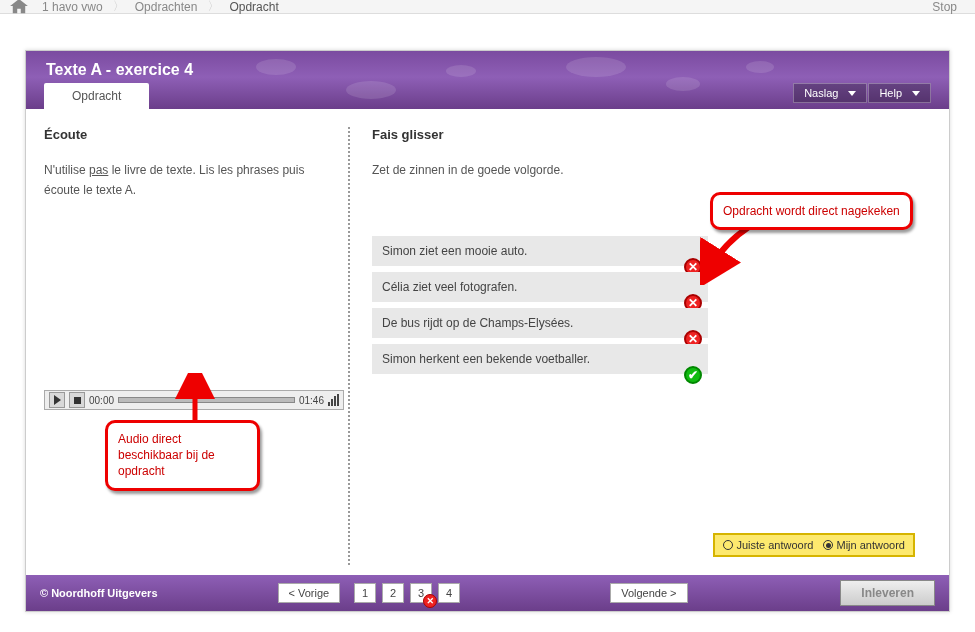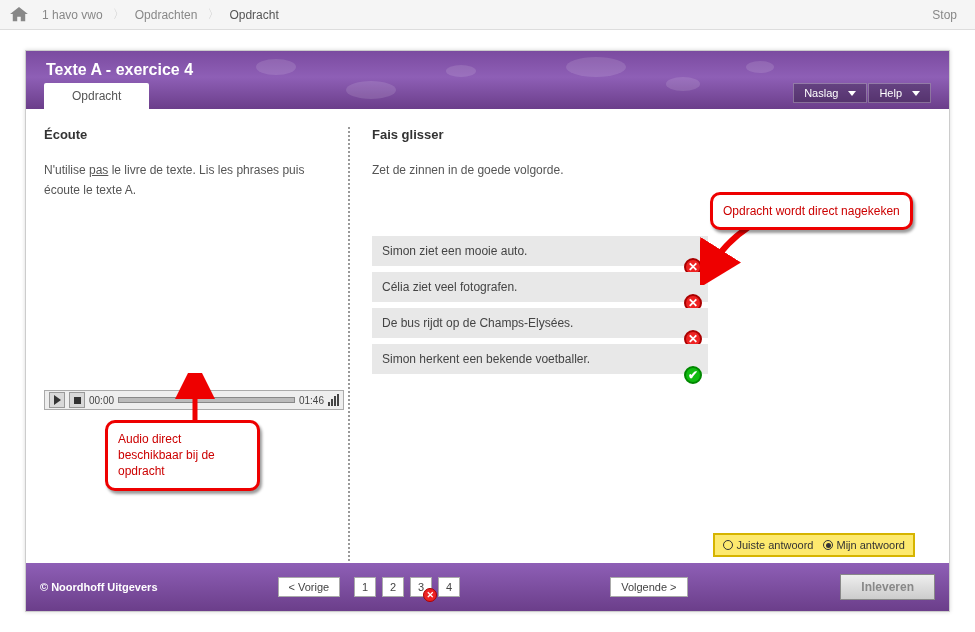--- a/index.html
+++ b/index.html
@@ -1,18 +1,18 @@
 <!DOCTYPE html>
 <html><head>
 <meta charset="utf-8">
 <style>
 * { box-sizing: border-box; margin: 0; padding: 0; }
 body { font-family: Verdana, Arial, sans-serif; font-size: 12px; background: #fff; width: 975px; height: 632px; overflow: hidden; position: relative; }
 
-.top-bar { height: 30px; background: #f5f5f5; border-bottom: 1px solid #ddd; display: flex; align-items: center; padding: 0 10px; }
+.top-bar { height: 14px; background: #f5f5f5; border-bottom: 1px solid #ddd; display: flex; align-items: center; padding: 0 10px; }
 .home-icon { width: 18px; height: 16px; margin-right: 6px; }
 .breadcrumb-item { color: #888; padding: 0 8px; cursor: pointer; }
 .breadcrumb-sep { color: #ccc; padding: 0 2px; }
 .breadcrumb-current { color: #555; padding: 0 8px; font-weight: normal; }
 .stop-link { margin-left: auto; color: #888; cursor: pointer; padding-right: 8px; }
 
 .main-card { position: absolute; left: 25px; top: 50px; right: 25px; bottom: 20px; background: #fff; border: 1px solid #ccc; box-shadow: 0 0 4px rgba(0,0,0,0.15); }
 
 .purple-header {
   height: 58px;
@@ -53,21 +53,21 @@
 .sentence-row { position: relative; margin-bottom: 6px; }
 .sentence-box { background:#e8e8e8; padding:8px 10px; color:#444; font-size:12px; width:336px; cursor:grab; }
 .mark { position:absolute; right:-30px; bottom:-10px; width:18px; height:18px; border-radius:50%; display:flex; align-items:center; justify-content:center; font-weight:bold; font-size:12px; color:#fff; }
 .mark.bad { background:#e22; border:2px solid #a00; }
 .mark.good { background:#1b1; border:2px solid #080; }
 
 .answer-toggle { position:absolute; right: 16px; bottom: 8px; background:#fde96e; border:2px solid #d6b400; padding:4px 8px; display:flex; align-items:flex-start; gap:10px; font-size:11px; color:#333;}
 .radio { width:10px; height:10px; border-radius:50%; border:1px solid #333; display:inline-block; position:relative; top:1px;}
 .radio.on::after { content:""; position:absolute; width:5px; height:5px; background:#333; border-radius:50%; top:2px; left:2px;}
 
-.footer-bar { position:absolute; left:0; right:0; bottom:0; height:48px; background: linear-gradient(to bottom, #8e5fb6, #6b3e8a); display:flex; align-items:center; padding:4px 14px; color:#fff;}
+.footer-bar { position:absolute; left:0; right:0; bottom:0; height:36px; background: linear-gradient(to bottom, #8e5fb6, #6b3e8a); display:flex; align-items:center; padding:4px 14px; color:#fff;}
 .copyright { font-size:11px; font-weight:bold; }
 .prev-btn, .next-btn { background:#fff; color:#444; border:1px solid #aaa; padding:3px 10px; font-size:11px; cursor:pointer; }
 .prev-btn { margin-left: 120px; margin-right: 14px;}
 .pages { display:flex; gap:6px; }
 .page { width:22px; height:20px; background:#fff; color:#444; border:1px solid #aaa; display:flex; align-items:center; justify-content:center; font-size:11px; cursor:pointer; position:relative;}
 .page .mark { right:-6px; bottom:-6px; width:14px; height:14px; font-size:9px; border-width:1.5px;}
 .submit-btn { margin-left:auto; background: linear-gradient(#eee,#ccc); border:1px solid #888; color:#888; padding:5px 20px; font-size:12px; font-weight:bold; cursor:pointer;}
 .next-btn { margin-left: 150px; }
 
 .callout { position:absolute; background:#fff; border:3px solid #e00; border-radius:10px; padding:8px 10px; color:#c00; font-size:12px; box-shadow: 2px 3px 3px rgba(0,0,0,0.4); z-index:50; line-height:1.35;}

